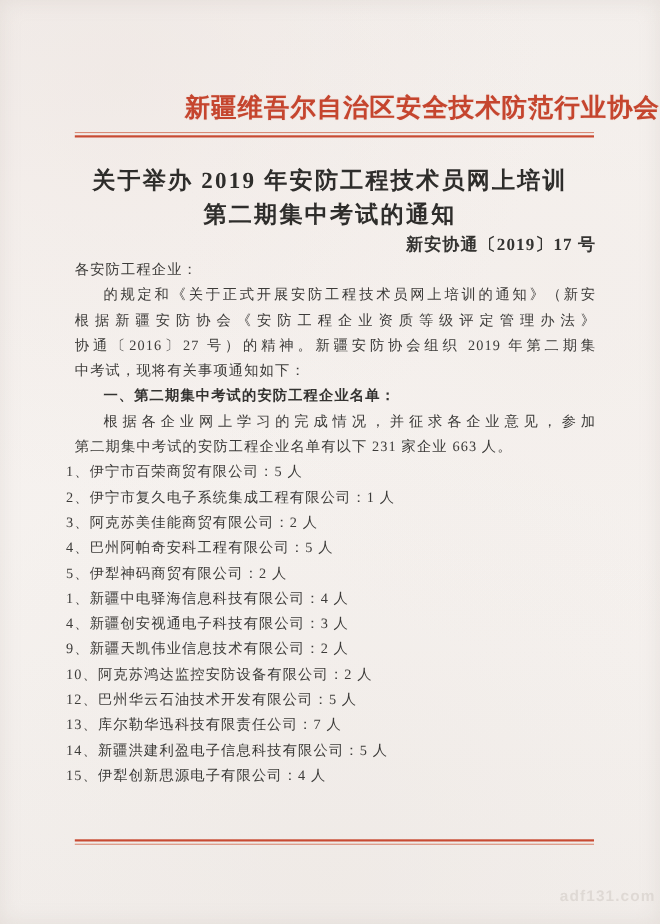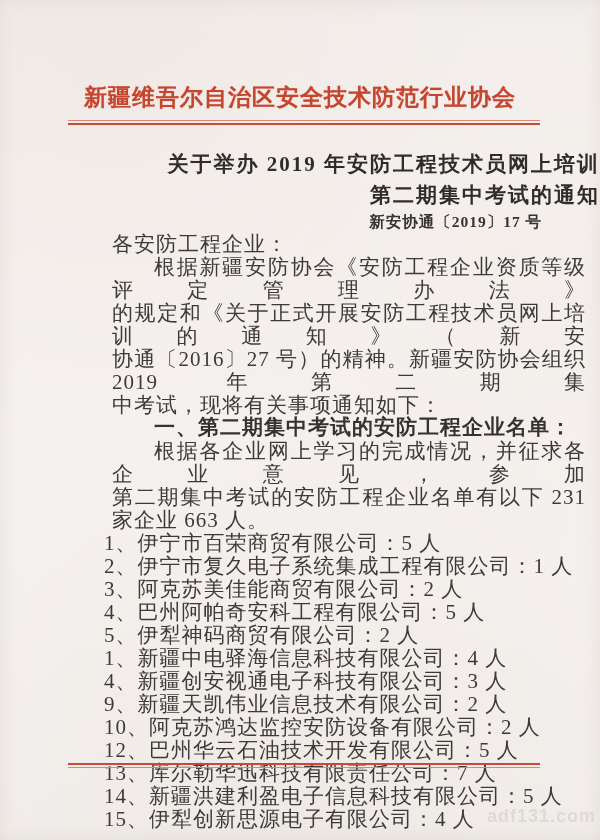--- a/index.html
+++ b/index.html
@@ -12,63 +12,62 @@
       radial-gradient(circle at 85% 30%, rgba(240,233,229,.40), rgba(240,233,229,0) 45%),
       radial-gradient(circle at 50% 95%, rgba(233,226,221,.35), rgba(233,226,221,0) 50%),
       linear-gradient(180deg, #f3efec 0%, #f6f2ef 20%, #f5f1ee 70%, #f2eeeb 100%);
     box-shadow: inset 0 0 18px rgba(190,180,172,.25);
     overflow:hidden;
     font-family:"Liberation Serif","DejaVu Serif",serif;
     color:var(--ink, #3c3b39);
   }
   .letterhead {
     position:absolute; top:82px; left:0; right:0;
-    text-align:center;
+    text-align:right;
     font-size:23px; font-weight:700; letter-spacing:1px;
     color:var(--brand-red, #c5452e);
     text-shadow:0 0 1px rgba(197,69,46,.35);
   }
   .rule { position:absolute; left:68px; width:472px; height:2px; }
   .rule-top {
     top:120px;
     border-top:1px solid var(--rule-thin, #d98a76);
     border-bottom:2px solid var(--rule-thick, #c84a32);
   }
   .rule-bottom {
     top:763px;
     border-top:2px solid var(--rule-thick, #c84a32);
     border-bottom:1px solid var(--rule-thin, #d98a76);
   }
   .title {
     position:absolute; top:149px; left:0; right:0;
-    text-align:right;
+    text-align:center;
     font-size:21px; font-weight:600; letter-spacing:2px;
     line-height:31px; color:#2e2d2b;
   }
   .docnum {
     position:absolute; top:212px; right:58px;
     font-size:15.5px; font-weight:700; letter-spacing:1px;
     color:#343331;
   }
   .bodytext {
     position:absolute; top:233px; left:68px; width:474px;
-    font-size:21px; line-height:23px; letter-spacing:1px;
+    font-size:13px; line-height:23px; letter-spacing:1px;
     color:#3c3b39;
-    margin-left:44px;
   }
   .line { min-height:23px; }
   .para .line { text-align:justify; text-align-last:justify; }
   .para .line:last-child { text-align-last:auto; }
   .para .line:first-child { text-indent:2em; }
-  .heading { font-weight:700; text-indent:2em; color:#343331;font-family:Liberation Mono, monospace; }
+  .heading { font-weight:700; text-indent:2em; color:#343331; }
   .company-list { margin-left:-8px; }
   .watermark {
     position:absolute; top:806px; right:4px;
     font-family:"Liberation Sans","DejaVu Sans",sans-serif;
-    font-size:18px; font-weight:700; letter-spacing:1px;
+    font-size:14px; font-weight:700; letter-spacing:1px;
     color:var(--watermark, #d9d3ce);
     opacity:.75;
   }
 </style>
 </head>
 <body>
 
 <div class="page">
 
   <div class="letterhead">新疆维吾尔自治区安全技术防范行业协会</div>
@@ -80,22 +79,22 @@
     <div>第二期集中考试的通知</div>
   </div>
 
   <div class="docnum">新安协通〔2019〕17 号</div>
 
   <div class="bodytext">
     <div class="line">各安防工程企业：</div>
 
     <div class="para">
 
-    <div class="line">根据新疆安防协会《安防工程企业资质等级评定管理办法》</div>
-        <div class="line">的规定和《关于正式开展安防工程技术员网上培训的通知》（新安</div>
+    <div class="line">的规定和《关于正式开展安防工程技术员网上培训的通知》（新安</div>
+        <div class="line">根据新疆安防协会《安防工程企业资质等级评定管理办法》</div>
         <div class="line">协通〔2016〕27 号）的精神。新疆安防协会组织 2019 年第二期集</div>
         <div class="line">中考试，现将有关事项通知如下：</div>
       </div>
 
     <div class="line heading">一、第二期集中考试的安防工程企业名单：</div>
 
     <div class="para">
 
     <div class="line">根据各企业网上学习的完成情况，并征求各企业意见，参加</div>
         <div class="line">第二期集中考试的安防工程企业名单有以下 231 家企业 663 人。</div>

